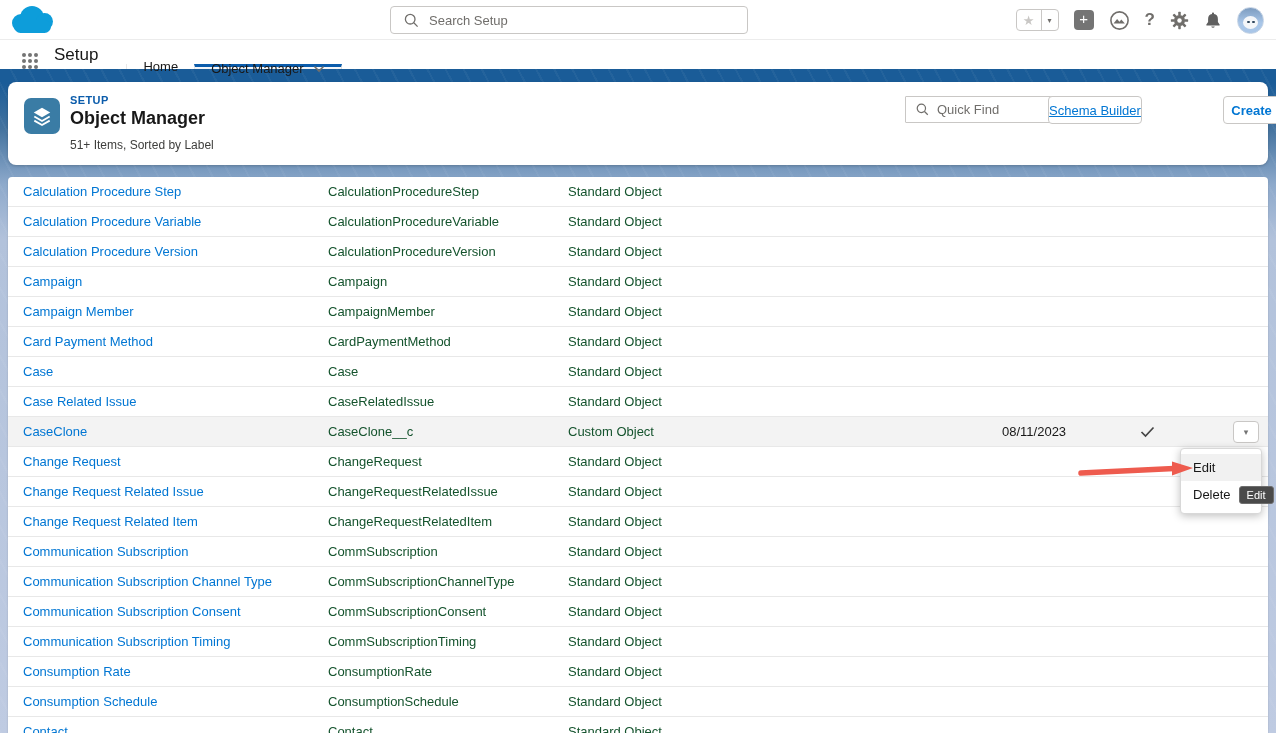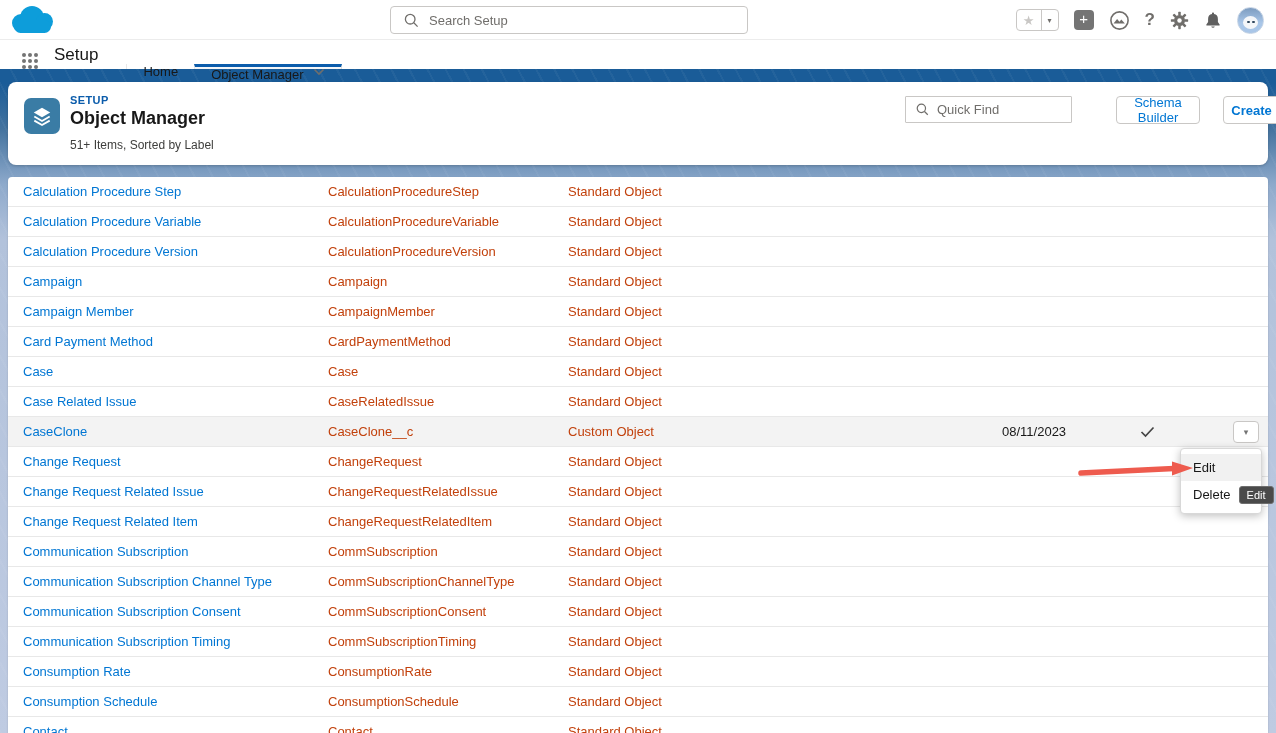--- a/index.html
+++ b/index.html
@@ -48,21 +48,21 @@
   .tab-bar { position:absolute; left:0; top:40px; width:100%; height:29px;
     background:#fff; display:flex; align-items:stretch; z-index:29; }
   .waffle-wrap { width:48px; display:flex; align-items:center; justify-content:center;
     cursor:pointer; }
   .waffle { width:4px; height:4px; background:#747474; border-radius:50%;
     box-shadow:6px 0 0 #747474, 12px 0 0 #747474,
                0 6px 0 #747474, 6px 6px 0 #747474, 12px 6px 0 #747474,
                0 12px 0 #747474, 6px 12px 0 #747474, 12px 12px 0 #747474;
     margin:-12px 0 0 -12px; transform:translate(6px,6px); }
   .setup-title { font-size:17px; display:flex; align-items:center; padding:0 28px 0 6px; }
-  .tab { display:flex; font-size:13px; padding:0 16px;
+  .tab { display:flex; align-items:center; font-size:13px; padding:0 16px;
     border-left:1px solid #e8e8e8; cursor:pointer;margin-top:24px; }
   .tab.active { background:#f4f6f9; border-right:1px solid #e0e0e0;
     border-top:3px solid #0b5cab; gap:9px; }
   .tab .chev { margin-top:1px; }
 
   
   .content { position:absolute; left:0; top:69px; width:100%; height:664px;
     background:
       repeating-linear-gradient(62deg, rgba(255,255,255,.045) 0 2px, rgba(255,255,255,0) 2px 16px),
       linear-gradient(180deg, #1a5c98 0px, #1a5c98 14px, #44739f 60px,
@@ -82,34 +82,34 @@
     border:1px solid #c9c7c5; border-radius:1px; display:flex; align-items:center;
     background:#fff; }
   .quick-find svg { margin:0 8px 0 10px; flex:none; }
   .quick-find input { border:none; outline:none; width:110px; font-size:13px;
     font-family:inherit; color:#181818; background:transparent; }
   .quick-find input::placeholder { color:#706e6b; }
   .btn { position:absolute; top:14px; height:28px; border:1px solid #c9c7c5;
     border-radius:4px; background:#fff; color:#0176d3; font-size:13px;
     font-family:inherit; cursor:pointer; display:flex; align-items:center;
     justify-content:center; gap:8px; }
-  .btn-schema { left:1108px; width:84px; }
+  .btn-schema { left:1040px; width:94px;text-decoration:underline; }
   .btn-create { left:1180px; width:74px; font-weight:bold;margin-left:35px; }
   .btn-create .tri { font-size:9px; margin-top:1px; }
 
   
   .obj-table { position:absolute; left:8px; top:108px; width:1260px;
     border-radius:4px 4px 0 0; overflow:hidden; box-shadow:0 1px 2px rgba(0,0,0,.18); }
   .row { height:30px; background:#fff; border-bottom:1px solid #e8e8e8;
     display:grid; grid-template-columns:320px 240px 1fr 105px 105px 68px;
     align-items:center; font-size:13px; }
   .row.highlighted { background:#f3f3f3; }
   .cell-label { padding-left:15px; }
   .cell-label a { color:#0176d3; text-decoration:none; cursor:pointer; }
-  .cell-api, .cell-type { color:#c2410c; }
+  .cell-api, .cell-type { color:#14532d; }
   .cell-date { padding-left:12px; }
   .cell-check { display:flex; justify-content:center; }
   .cell-check svg { display:none; }
   .row.deployed .cell-check svg { display:block; }
   .cell-menu { display:flex; justify-content:flex-end; padding-right:9px; }
   .row-menu-btn { display:none; width:26px; height:22px; border:1px solid #c9c7c5;
     border-radius:4px; background:#fff; color:#747474; font-size:9px;
     align-items:center; justify-content:center; cursor:pointer; }
   .row.has-menu .row-menu-btn { display:flex; }
 

